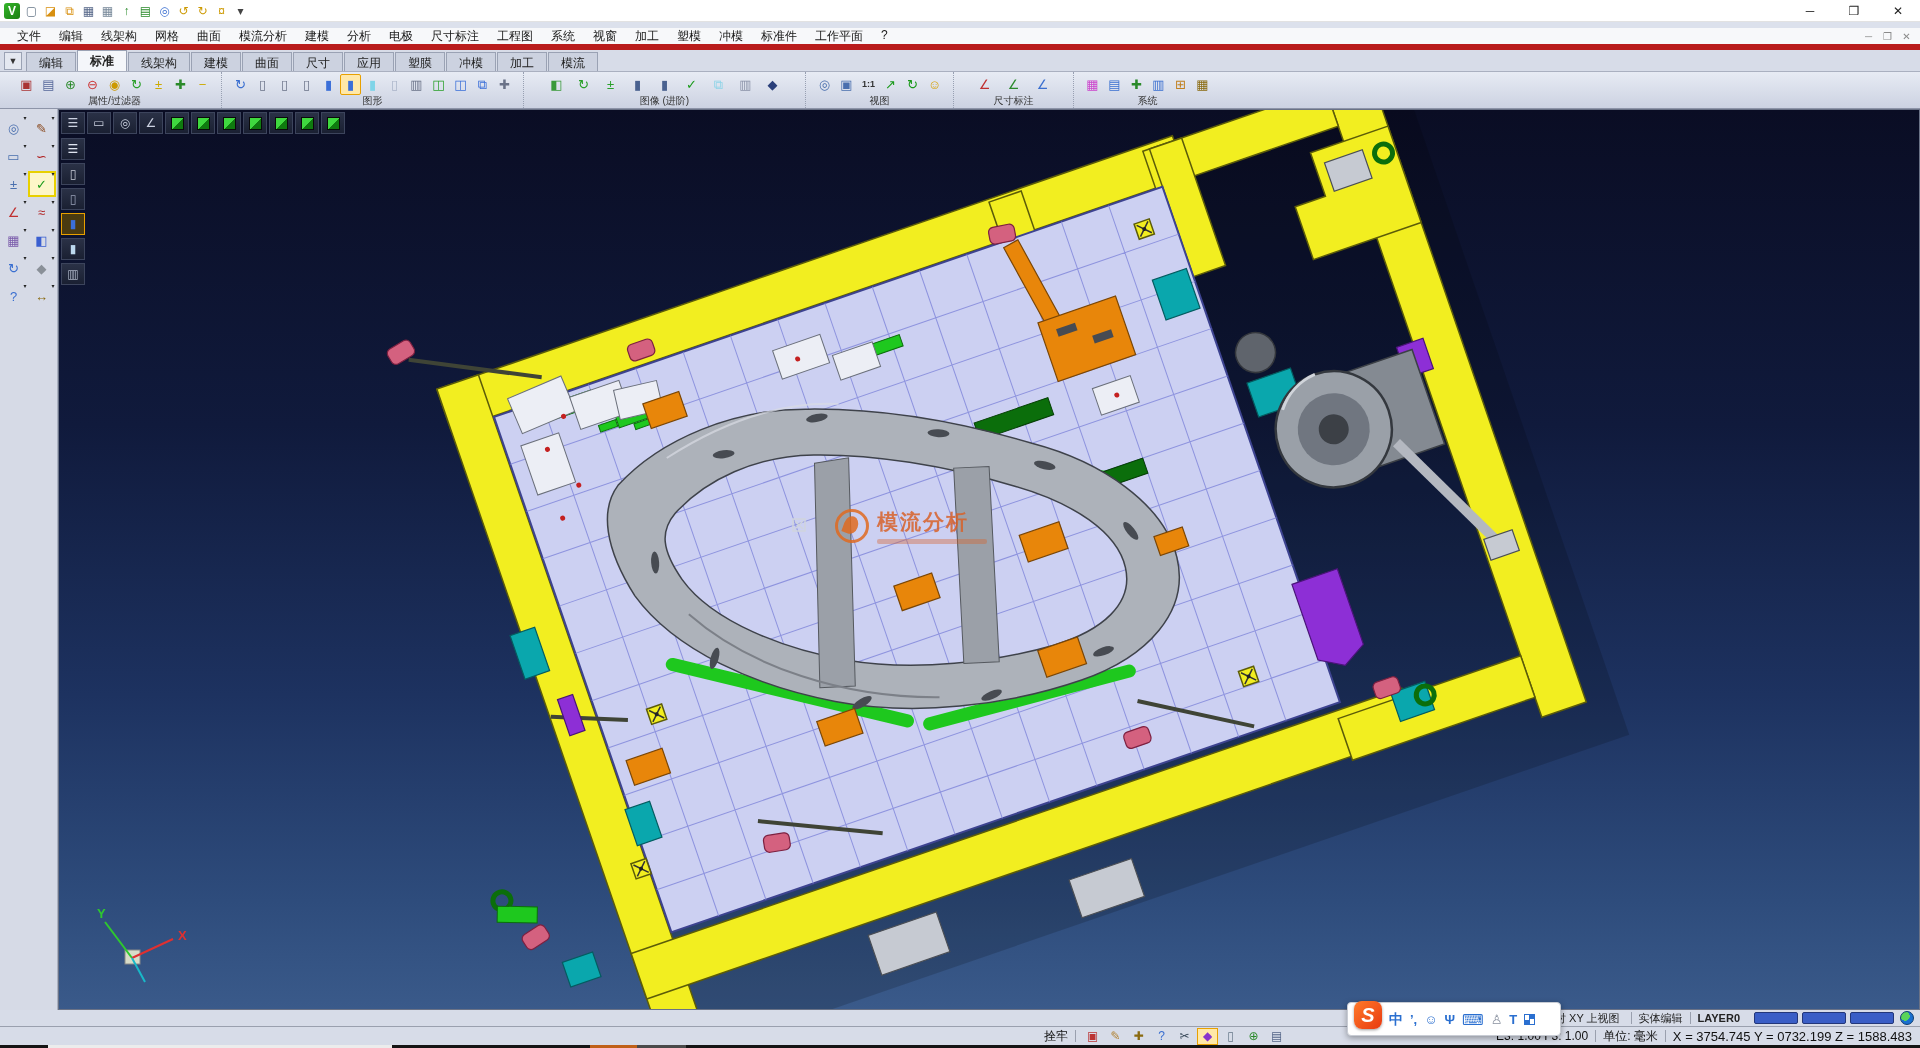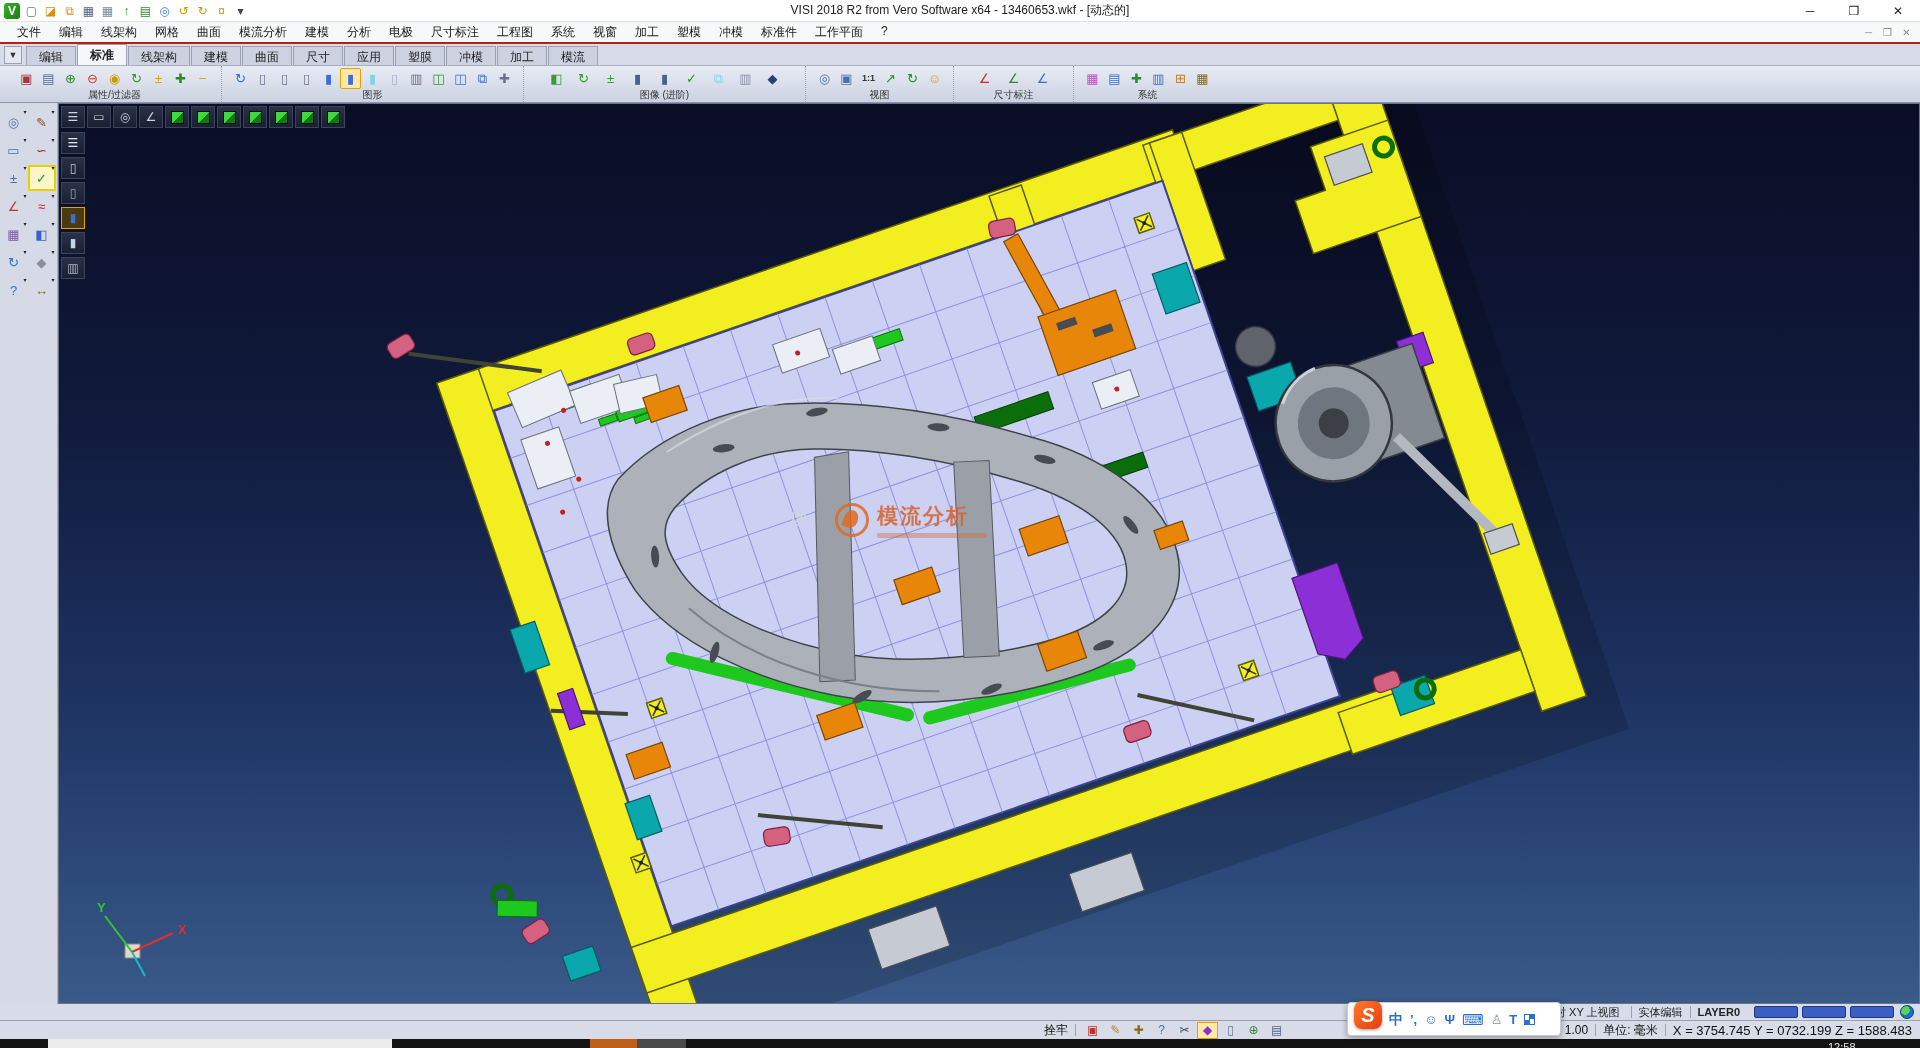--- a/index.html
+++ b/index.html
@@ -10,21 +10,21 @@
   
   .titlebar { position:relative; height:22px; background:#ffffff; display:flex; align-items:center; border-bottom:1px solid #e2e2e2;}
   .qat { display:flex; align-items:center; gap:3px; padding-left:4px; }
   .visi-logo { width:16px; height:16px; background:linear-gradient(135deg,#35b52a,#1a7e12); color:#fff; font-weight:bold; font-size:12px; line-height:16px; text-align:center; border-radius:3px; }
   .qico { width:17px; height:17px; display:flex; align-items:center; justify-content:center; font-size:12px; cursor:default; }
   .title-text { position:absolute; left:0; right:0; text-align:center; font-size:12px; color:#222; pointer-events:none; }
   .winbtns { margin-left:auto; display:flex; }
   .winbtn { width:44px; height:21px; display:flex; align-items:center; justify-content:center; font-size:12px; color:#222; }
 
   
-  .menubar { height:22px; background:#f7f8fa; display:flex; align-items:center; padding-left:8px; border-bottom:2px solid #b91c1c; font-size:12px; }
+  .menubar { height:22px; background:#f7f8fa; display:flex; align-items:center; padding-left:8px; border-bottom:6px solid #b91c1c; font-size:12px;margin-top:6px; }
   .mi { padding:2px 9px; color:#1a1a1a; white-space:nowrap; }
   .mdibtns { margin-left:auto; display:flex; gap:4px; padding-right:6px; color:#8a8a8a; font-size:10px; }
   .mdibtn { width:15px; text-align:center; }
 
   
   .tabrow { height:22px; background:#d7dce8; display:flex; align-items:flex-end; padding-left:4px; border-bottom:1px solid #aab0c0; }
   .tabdrop { width:18px; height:18px; margin:0 4px 1px 0; background:#e4e8f0; border:1px solid #9aa2b4; font-size:9px; text-align:center; line-height:16px; color:#333; }
   .tab { height:19px; padding:2px 12px 0 12px; font-size:12px; color:#222; background:#ccd2e0; border:1px solid #9aa2b4; border-bottom:none; margin-right:1px; white-space:nowrap; }
   .tab.active { background:#f4f6fa; font-weight:bold; height:21px; margin-top:-2px; }
 
@@ -141,21 +141,20 @@
             <i style="font-style:normal">↻</i>
           </span>
           <span class="qico" style="color: rgb(204, 153, 0);">
             <i style="font-style:normal">¤</i>
           </span>
           <span class="qico" style="color: rgb(68, 68, 68);">
             <i style="font-style:normal">▾</i>
           </span>
       </div>
     </div>
-    <div class="title-text">VISI 2018 R2 from Vero Software x64 - 13460653.wkf - [动态的]</div>
     <div class="winbtns">
       <div class="winbtn">─</div>
       <div class="winbtn">❐</div>
       <div class="winbtn">✕</div>
     </div>
   </div>
 
   <div class="menubar">
     <div style="display:flex;">
       <span class="mi">文件</span>

